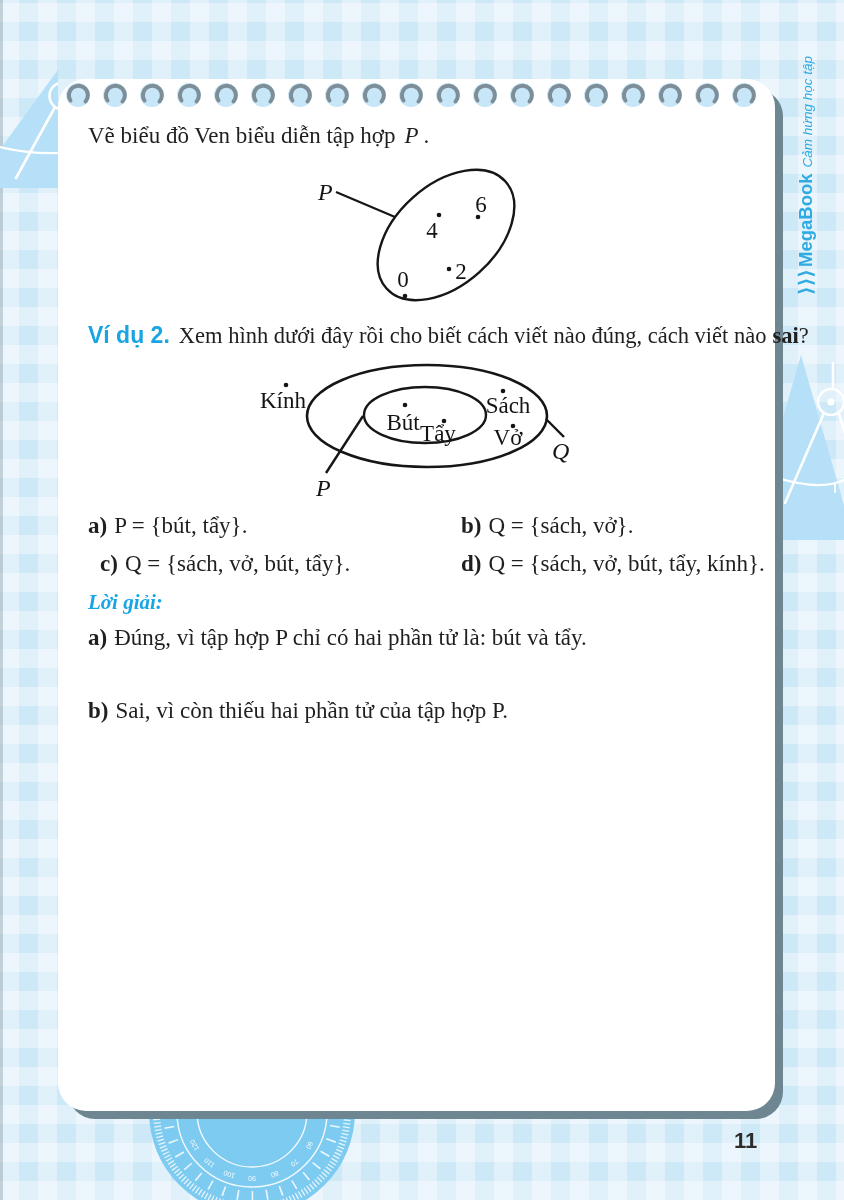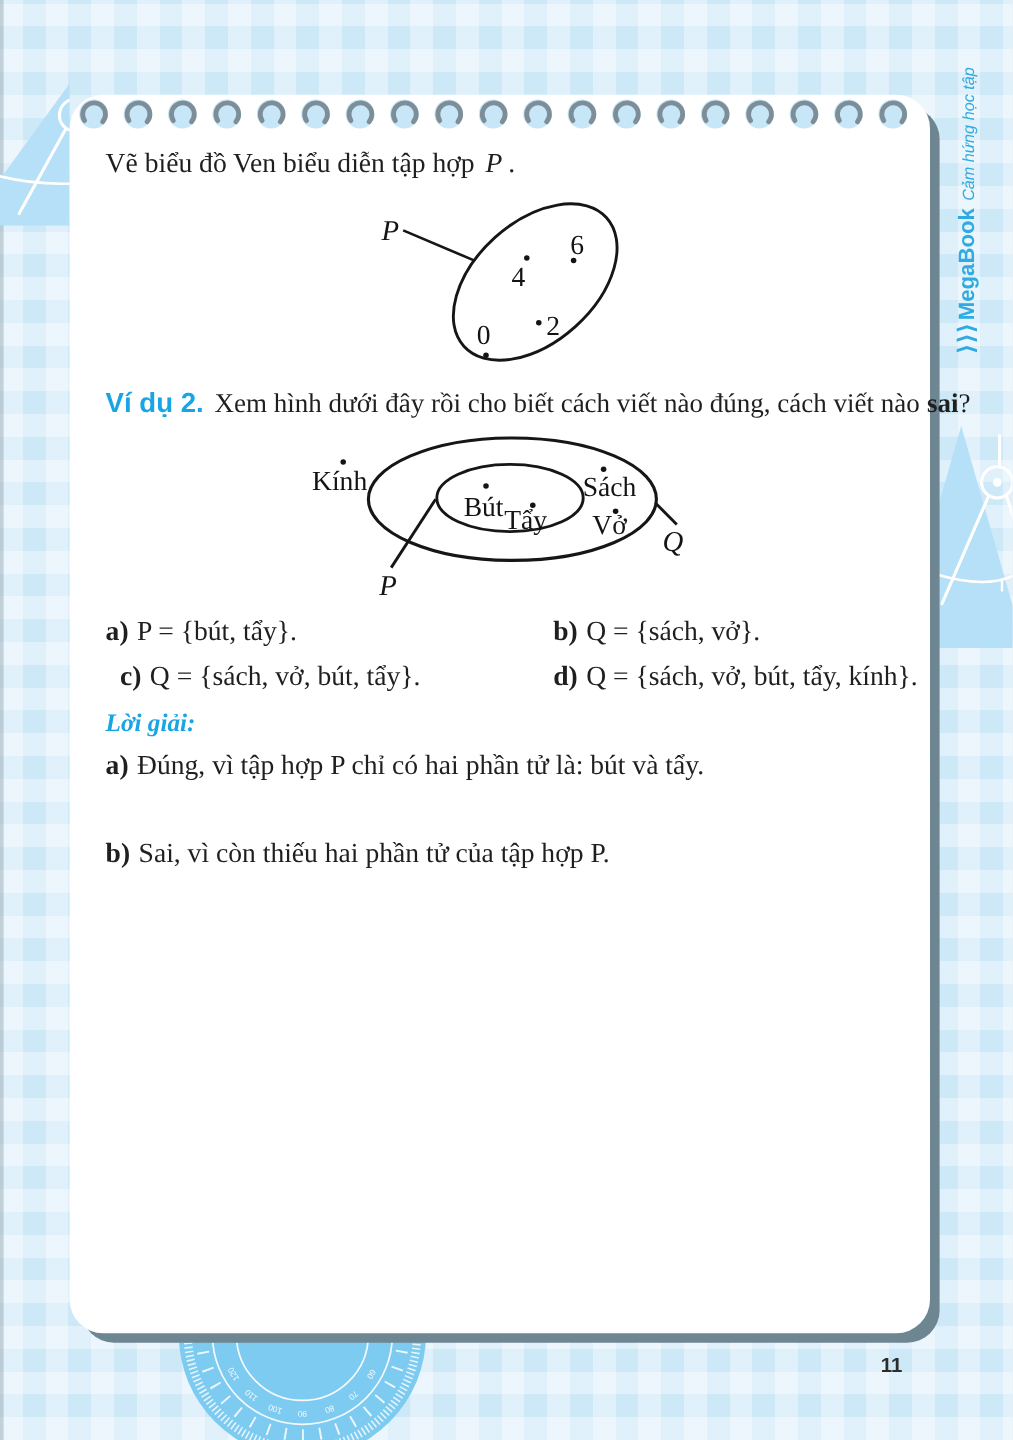--- a/index.html
+++ b/index.html
@@ -34,21 +34,21 @@
   .q-text{font-size:22.5px;}
   .opt-label,.sol-label{font-weight:bold;margin-right:7px;}
   .loi-giai{font-weight:bold;font-style:italic;color:var(--accent,#18a5e4);font-size:21px;}
   .proto{fill:var(--protractor,#7ecbf1);}
   .proto-line{stroke:#fff;fill:none;}
   .proto-num{fill:#fff;font-size:7px;font-family:"Liberation Sans","DejaVu Sans",sans-serif;text-anchor:middle;opacity:.9;}
   .logo-text{fill:var(--logo,#2fabe1);font-family:"Liberation Sans","DejaVu Sans",sans-serif;}
   .logo-mark{font-weight:bold;font-size:19px;}
   .logo-brand{font-weight:bold;font-size:18.5px;}
   .logo-tag{font-style:italic;font-size:13.5px;}
-  .page-num{position:absolute;left:734px;top:1128px;font-family:"Liberation Sans","DejaVu Sans",sans-serif;font-weight:bold;font-size:17px;color:#2c2c2c;}
+  .page-num{position:absolute;left:734px;top:1128px;font-family:"Liberation Sans","DejaVu Sans",sans-serif;font-weight:bold;font-size:22px;color:#2c2c2c;}
 </style>
 </head>
 <body>
 
 <div class="stage">
 
   <div class="edge-strip"></div>
 
   <svg class="abs" style="left:0;top:55px;overflow:hidden;" width="58" height="140" viewBox="0 0 58 140">
     <polygon class="tri" points="65,5 -28,133 158,133"></polygon>

